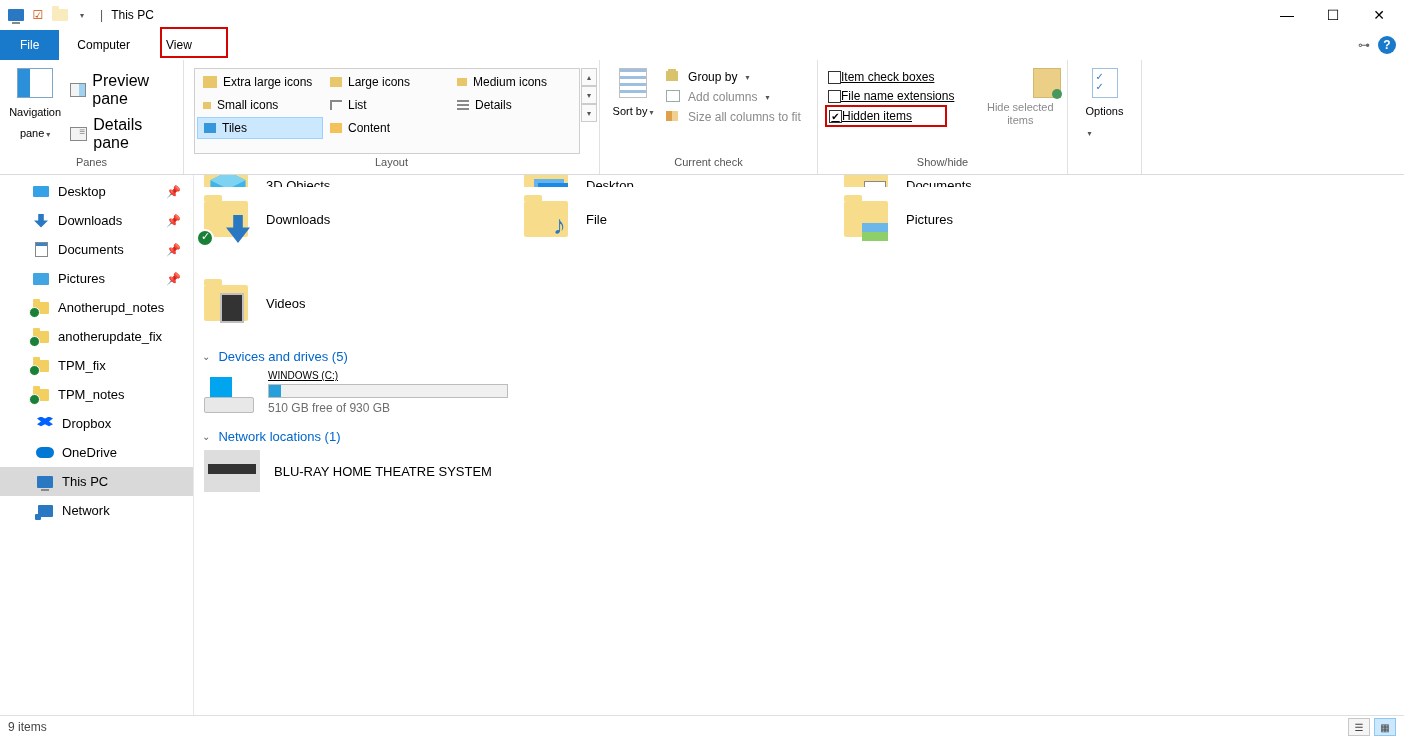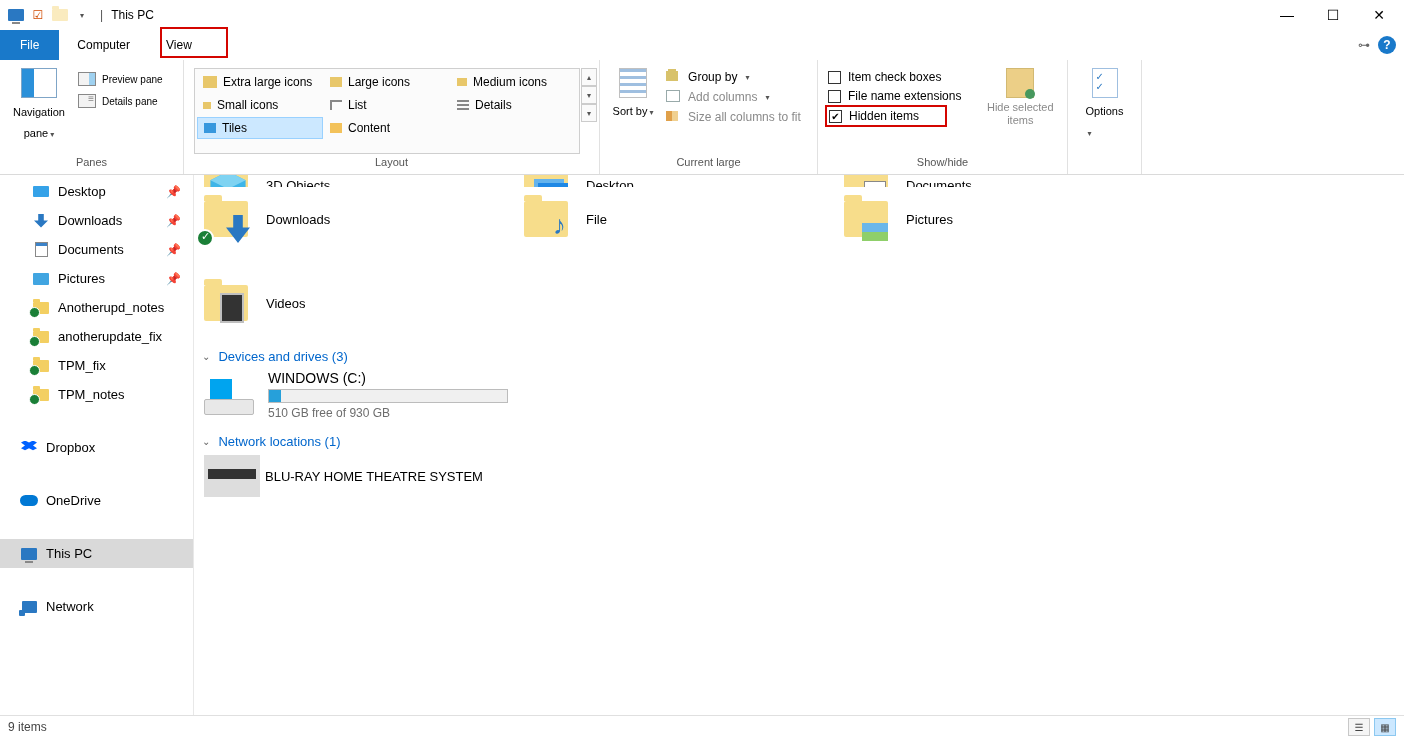--- a/index.html
+++ b/index.html
@@ -30,21 +30,21 @@
 .ribbon-group-content { flex:1; display:flex; }
 .ribbon-group-label { text-align:center; font-size:11px; color:#555; margin-top:2px; height:16px;}
 
 
 .panes { display:flex; align-items:flex-start; }
 .nav-pane { width:66px; text-align:center; padding-top:4px;}
 .nav-pane-icon { width:36px; height:30px; margin:0 auto 4px; border:1px solid #7fa5c7; background:#fff; position:relative;}
 .nav-pane-icon:before{content:"";position:absolute;left:0;top:0;bottom:0;width:12px;background:#2b90d9;}
 .nav-label { font-size:11px; line-height:21px; }
 .side-panes { display:flex; flex-direction:column; gap:8px; margin-left:6px; padding-top:8px;}
-.sp-item { display:flex; align-items:center; gap:6px; font-size:10px;}
+.sp-item { display:flex; align-items:center; gap:6px; font-size:16px;}
 .sp-icon{width:18px;height:14px;border:1px solid #888;background:#f3f3f3;position:relative;display:flex;}
 .sp-icon.preview:after{content:"";width:6px;height:100%;margin-left:auto;background:#9fd1f0;}
 .sp-icon.details:after{content:"≡";font-size:10px;position:absolute;right:1px;top:-2px;color:#888;}
 
 
 .layout-grid{display:grid;grid-template-columns:repeat(3,126px);grid-auto-rows:22px;row-gap:1px;column-gap:1px;margin-left:4px;margin-top:4px;border:1px solid #cfcfcf;padding:2px;background:#fbfbfb;align-content:start;}
 .layout-cell{display:flex;align-items:center;gap:6px;padding:0 6px;font-size:12px;}
 .layout-cell.selected{background:#cce8ff;border:1px solid #99d1ff;}
 .layout-icon{width:14px;height:12px;display:inline-block;}
 .li-xl{background:#e8c76a;}
@@ -64,41 +64,41 @@
 .cur-view-col2{display:flex;flex-direction:column;gap:6px;margin-left:6px;padding-top:6px;width:150px;}
 .cv-row{display:flex;align-items:center;gap:6px;font-size:12px;color:#000;}
 .cv-row.disabled{color:#8a8a8a;}
 .cv-icon{width:16px;height:14px;display:inline-block;}
 .cv-group:before{content:"";display:inline-block;width:12px;height:10px;background:#d8c26b;box-shadow:0 -4px 0 -2px #d8c26b;}
 .cv-add:before{content:"";display:inline-block;width:12px;height:10px;border:1px solid #9aa;}
 .cv-size:before{content:"";display:inline-block;width:12px;height:10px;background:linear-gradient(90deg,#e0a04a 50%,#f0d090 50%);}
 
 
 .sh-col{display:flex;flex-direction:column;padding-top:6px;gap:5px;width:160px;margin-left:4px;}
-.chk{display:flex;align-items:center;gap:7px;font-size:12px;}
+.chk{display:flex;align-items:center;font-size:12px;text-decoration:underline;}
 .chkbox{width:13px;height:13px;border:1px solid #333;display:flex;align-items:center;justify-content:center;font-size:10px;}
 .hidden-hl{border:2px solid #d40500;padding:2px 10px 2px 2px;margin:-3px -10px -3px -3px;width:122px;}
-.hide-sel-col{display:flex;flex-direction:column;align-items:center;padding-top:4px;width:86px;}
+.hide-sel-col{display:flex;flex-direction:column;align-items:flex-end;padding-top:4px;width:86px;}
 .hide-sel-icon{width:28px;height:30px;margin-bottom:3px;background:#e8c46a;border:1px solid #c7a84f;position:relative;opacity:.8;}
 .hide-sel-icon:after{content:"";position:absolute;bottom:-2px;right:-2px;width:10px;height:10px;background:#1a7f37;border-radius:50%;}
 .hide-sel-label{color:#8a8a8a;font-size:11px;text-align:center;line-height:13px;}
 .options-col{display:flex;flex-direction:column;align-items:center;padding-top:4px;width:62px;}
 .options-icon{width:26px;height:30px;margin-bottom:3px;border:1px solid #9fbfe0;background:#fff;position:relative;}
 .options-icon:before{content:"✓";position:absolute;left:3px;top:2px;color:#2a78c2;font-size:10px;}
 .options-icon:after{content:"✓";position:absolute;left:3px;top:12px;color:#2a78c2;font-size:10px;}
 
 .caret-down{font-size:8px;margin-left:2px;color:#555;}
 
 
 .main { position:absolute; left:0; top:175px; right:0; bottom:23px; display:flex;}
 .nav-tree { width:194px; border-right:1px solid #e8e8e8; padding-top:2px; overflow:hidden;}
 .tree-item { display:flex; align-items:center; height:29px; padding-left:32px; gap:8px; font-size:13px; position:relative;}
 .tree-item .pin{ margin-left:auto; margin-right:12px; color:#7a7a7a; font-size:12px;}
 .tree-item.selected{ background:#d9d9d9;}
-.tree-item.section{ padding-left:20px; margin-top:24px;}
+.tree-item.section{ padding-left:36px; margin-top:0;}
 .ti-icon{width:18px;height:16px;display:inline-flex;align-items:center;justify-content:center;}
 .fi-folder{width:16px;height:12px;background:#f3cf62;border-radius:1px;position:relative;}
 .fi-folder:before{content:"";position:absolute;left:0;top:-3px;width:7px;height:3px;background:#f3cf62;border-radius:1px 1px 0 0;}
 .fi-folder.sync:after{content:"";position:absolute;left:-4px;bottom:-4px;width:9px;height:9px;background:#1a7f37;border-radius:50%;border:1px solid #fff;}
 .fi-desktop{width:16px;height:11px;background:#35a2e8;border-radius:1px;}
 .fi-downloads{width:14px;height:14px;background:#2a78c2;clip-path:polygon(30% 0,70% 0,70% 50%,100% 50%,50% 100%,0 50%,30% 50%);}
 .fi-docs{width:13px;height:15px;background:#fff;border:1px solid #888;box-shadow:inset 0 3px 0 #3c83c9;}
 .fi-pictures{width:16px;height:12px;background:#41a5e1;border-radius:1px;}
 .fi-dropbox{width:16px;height:14px;background:#0061ff;clip-path:polygon(25% 0,50% 15%,75% 0,100% 15%,75% 35%,100% 55%,75% 70%,50% 55%,25% 70%,0 55%,25% 35%,0 15%);}
 .fi-onedrive{width:18px;height:11px;background:#0078d4;border-radius:6px;}
@@ -128,21 +128,21 @@
 
 .drive{display:flex;align-items:center;gap:14px;margin:4px 0 4px 4px;}
 .drive-icon{width:50px;height:40px;position:relative;}
 .drive-icon .disk{position:absolute;bottom:0;width:50px;height:16px;background:#e8e8e8;border:1px solid #bbb;border-radius:2px;}
 .drive-icon .win{position:absolute;top:4px;left:6px;width:22px;height:20px;background:#00a4ef;}
 .drive-body{display:flex;flex-direction:column;gap:3px;}
 .drive-bar{width:240px;height:14px;border:1px solid #bcbcbc;background:#f0f0f0;}
 .drive-bar-fill{height:100%;background:#26a0da;width:12px;}
 .drive-free{color:#6d6d6d;font-size:12px;}
 
-.netdev{display:flex;align-items:center;gap:5px;margin:6px 0 0 4px;}
+.netdev{display:flex;align-items:center;gap:14px;margin:6px 0 0 4px;}
 .netdev-icon{width:56px;height:42px;background:#ddd;position:relative;}
 .netdev-icon:before{content:"";position:absolute;left:4px;right:4px;top:14px;height:10px;background:#333;}
 
 
 .statusbar{position:absolute;left:0;right:0;bottom:0;height:23px;border-top:1px solid #e0e0e0;display:flex;align-items:center;padding:0 8px;font-size:12px;color:#444;}
 .statusbar .views{margin-left:auto;display:flex;gap:4px;}
 .sb-btn{width:22px;height:18px;border:1px solid #c8c8c8;background:#f5f5f5;display:flex;align-items:center;justify-content:center;font-size:10px;}
 .sb-btn.active{background:#cce8ff;border-color:#8cc8f0;}
 
 svg{display:block;}
@@ -264,21 +264,21 @@
             <span class="cv-icon cv-add"></span>
             <span>Add columns</span>
             <span class="caret-down">▾</span>
           </div>
         <div class="cv-row disabled">
             <span class="cv-icon cv-size"></span>
             <span>Size all columns to fit</span>
           </div>
       </div>
     </div>
-    <div class="ribbon-group-label">Current large</div>
+    <div class="ribbon-group-label">Current check</div>
   </div>
 
   <div class="ribbon-group" style="width:250px;">
     <div class="ribbon-group-content">
       <div class="sh-col">
         <label class="chk">
             <span class="chkbox"></span>
             <span>Item check boxes</span>
           </label>
         <label class="chk">
@@ -448,29 +448,29 @@
         <div class="tile-icon">
             <div class="big-folder"></div>
             <span class="vid-inner"></span>
           </div>
         <div class="tile-label">Videos</div>
       </div>
     </div>
 
     <div class="section-hdr">
       <span class="chev">⌄</span>
-      <span>Devices and drives (3)</span>
+      <span>Devices and drives (5)</span>
     </div>
     <div class="drive">
       <div class="drive-icon">
           <div class="win"></div>
           <div class="disk"></div>
         </div>
       <div class="drive-body">
-        <div style="font-size:14px;">WINDOWS (C:)</div>
+        <div style="font-size:10px;text-decoration:underline;">WINDOWS (C:)</div>
         <div class="drive-bar">
             <div class="drive-bar-fill"></div>
           </div>
         <div class="drive-free">510 GB free of 930 GB</div>
       </div>
     </div>
 
     <div class="section-hdr">
       <span class="chev">⌄</span>
       <span>Network locations (1)</span>

